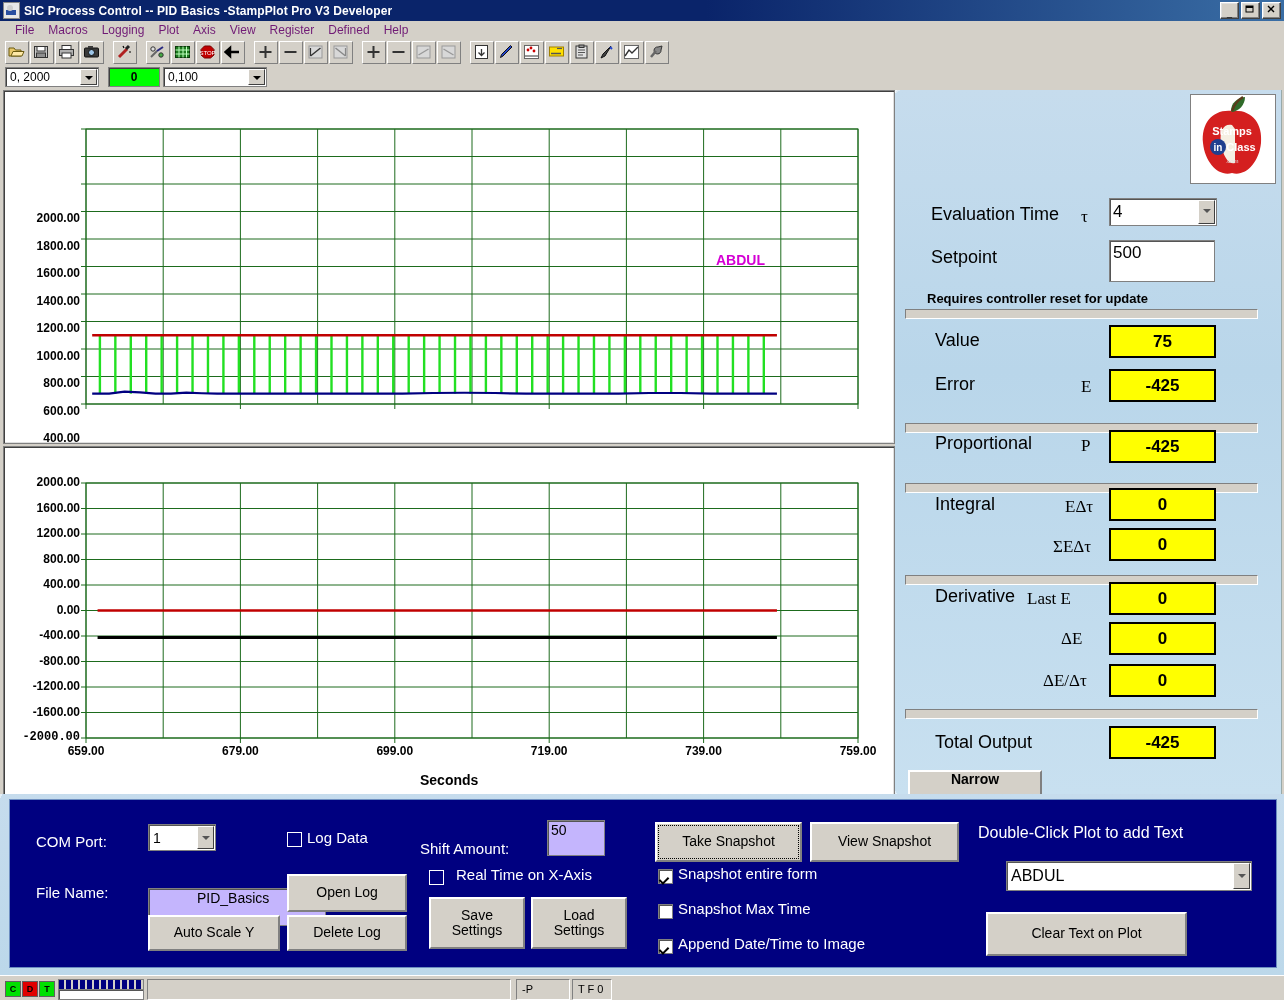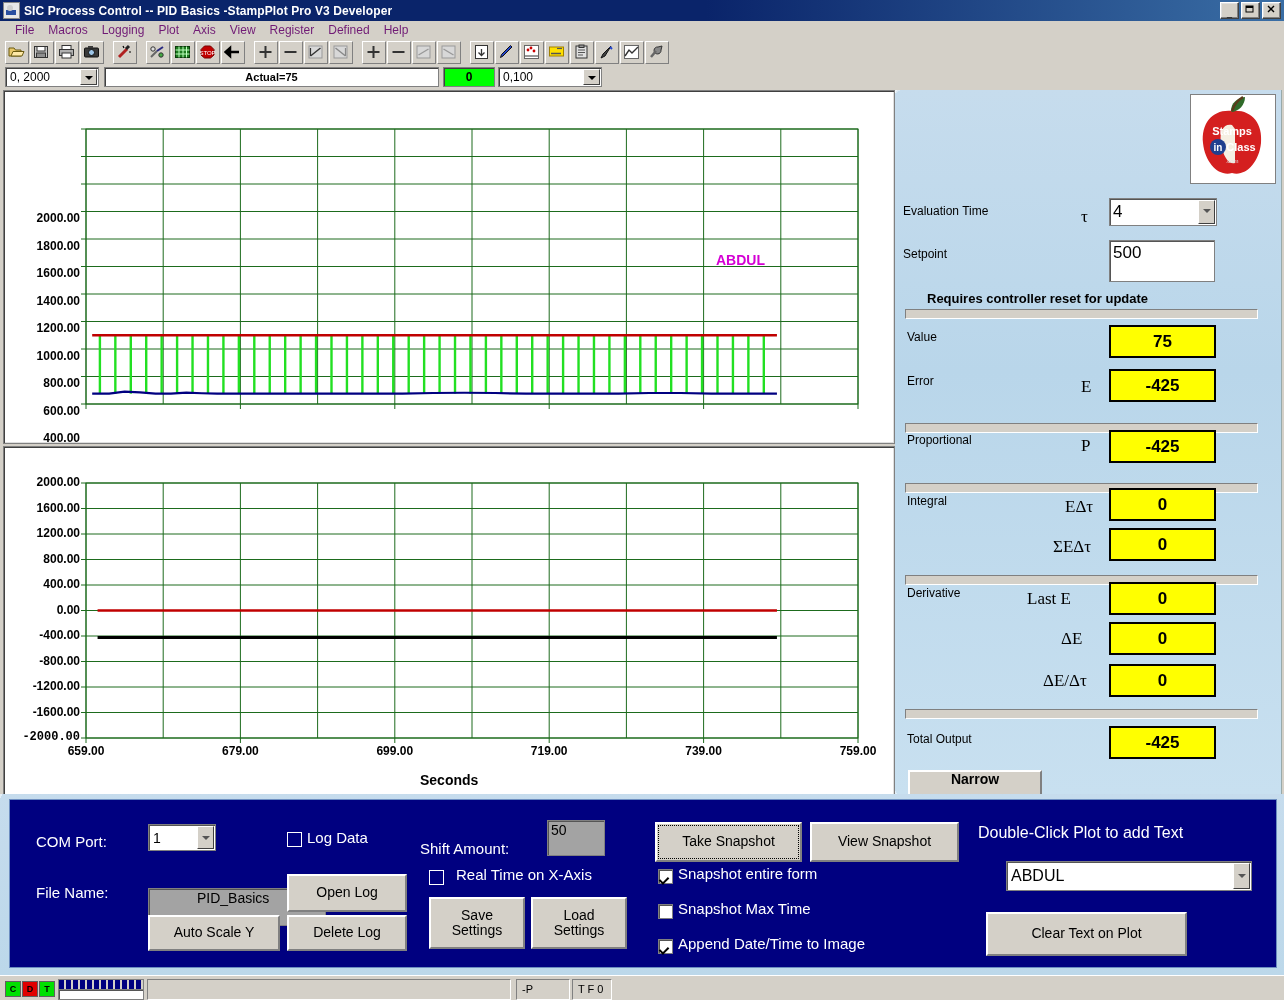--- a/index.html
+++ b/index.html
@@ -130,21 +130,21 @@
       linear-gradient(150deg, rgba(255,255,255,.35) 0 3px, rgba(255,255,255,0) 3px 160px),
       linear-gradient(to bottom,#c6dced 0%,#b9d6ea 40%,#c8e0f0 100%);
     border-right:1px solid #9aa;
     overflow:hidden;
   }
   .logo-box{
     position:absolute;right:5px;top:4px;width:84px;height:88px;background:#fff;
     border:1px solid #808080;overflow:hidden;
   }
   .rp-label{
-    position:absolute;font-size:12px;color:#000;white-space:nowrap;
+    position:absolute;font-size:18px;color:#000;white-space:nowrap;margin-left:28px;
   }
   .rp-sym{
     position:absolute;font-size:17px;color:#000;white-space:nowrap;
     font-family:"Liberation Serif", serif;
   }
   .rp-note{
     position:absolute;font-size:13px;font-weight:bold;color:#000;white-space:nowrap;
   }
   .rp-input{
     position:absolute;background:#fff;border:1px solid #808080;
@@ -187,21 +187,21 @@
     background:
       linear-gradient(115deg, rgba(255,255,255,.5) 0 2px, rgba(255,255,255,0) 2px 90px),
       linear-gradient(to bottom,#c6dced,#bcd8ea);
   }
   #bluepanel{
     position:absolute;left:9px;top:5px;width:1266px;height:167px;
     background:#000080;border:1px solid #6c8dc0;
   }
   .bl-label{position:absolute;color:#fff;font-size:15px;white-space:nowrap;}
   .bl-input{
-    position:absolute;background:#a3a3a3;border:1px solid #808080;
+    position:absolute;background:#c4b5fd;border:1px solid #808080;
     box-shadow:inset 1px 1px 0 #555;
     font-size:14px;color:#000;display:flex;align-items:flex-start;padding:1px 0 0 3px;
   }
   .bl-combo{
     position:absolute;background:#fff;border:1px solid #808080;
     box-shadow:inset 1px 1px 0 #555;
     font-size:14px;color:#000;display:flex;align-items:center;padding-left:4px;
   }
   .bl-combo .ca{
     position:absolute;right:1px;top:1px;bottom:1px;width:15px;background:#d4d0c8;
@@ -460,23 +460,20 @@
         </svg>
     </div>
   </div>
 
   <div class="toolbar2">
     <div class="combo" style="width:88px;">
       <span>0, 2000</span>
       <span class="arrow"></span>
     </div>
     <div style="width:5px"></div>
-    <div class="flatfield" style="width:333px;">
-      <span>Actual=75</span>
-    </div>
     <div style="width:4px"></div>
     <div class="greenbox" style="width:50px;">
       <span>0</span>
     </div>
     <div style="width:3px"></div>
     <div class="combo" style="width:98px;">
       <span>0,100</span>
       <span class="arrow"></span>
     </div>
   </div>

